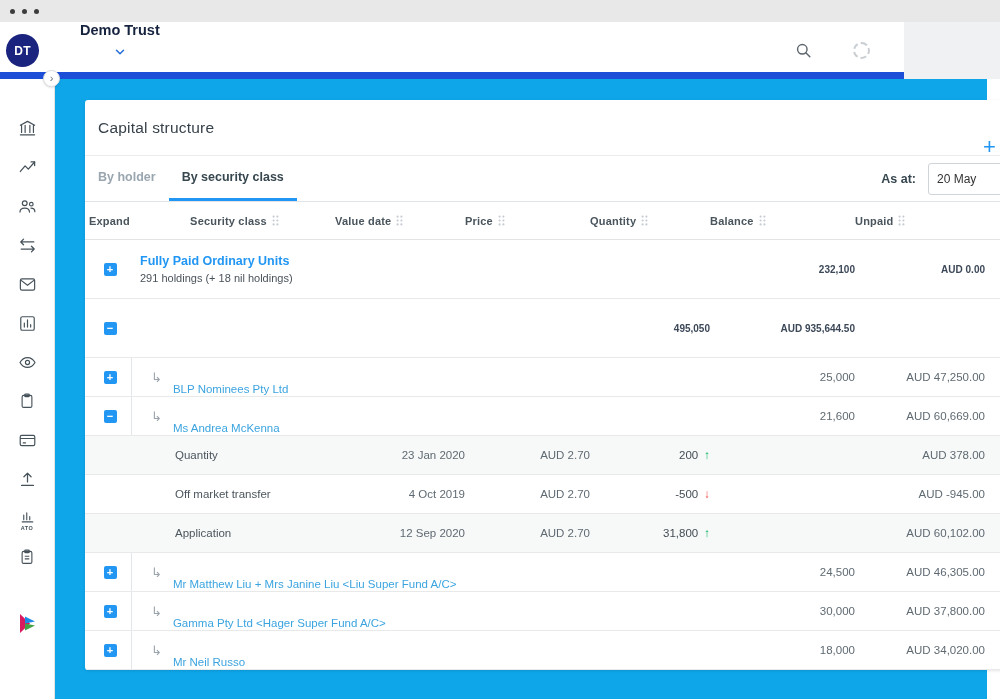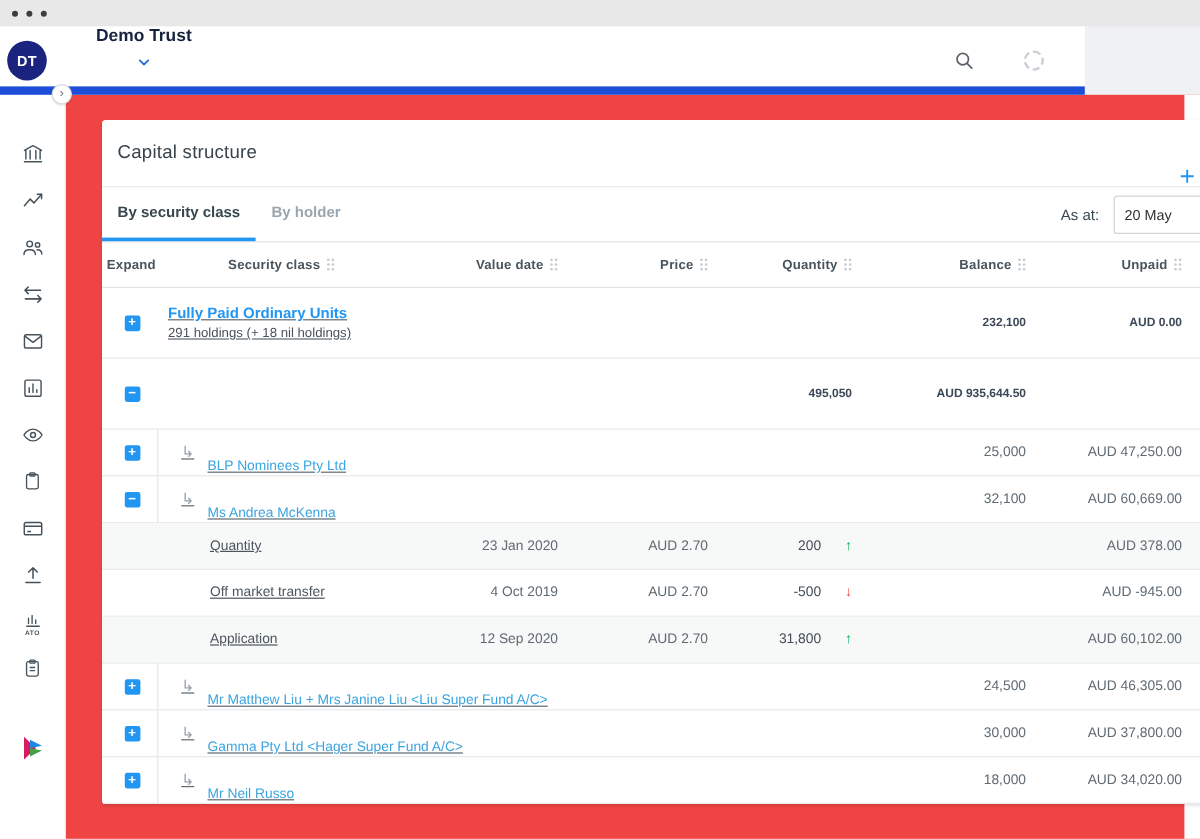--- a/index.html
+++ b/index.html
@@ -20,65 +20,65 @@
 
   
   .sidebar { position:absolute; left:0; top:79px; width:55px; height:620px; background:#ffffff; border-right:1px solid #e4e4e4; display:flex; flex-direction:column; align-items:center; padding-top:39px; z-index:3; }
   .side-item { height:20px; margin-bottom:19px; display:flex; align-items:center; justify-content:center; cursor:pointer; }
   .side-item.ato { flex-direction:column; height:24px; margin-bottom:15px; }
   .ato-label { font-size:5.5px; font-weight:700; color:#46525a; letter-spacing:.4px; margin-top:1px; }
   .side-logo { margin-top:26px; cursor:pointer; }
   .collapse-btn { position:absolute; left:43px; top:70px; width:17px; height:17px; border-radius:50%; background:#fff; border:1px solid #d9dce0; box-shadow:0 1px 2px rgba(0,0,0,.12); color:#6b7280; font-size:11px; line-height:14px; text-align:center; cursor:pointer; z-index:6; }
 
   
-  .main { position:absolute; left:55px; top:79px; width:945px; height:620px; background:#ef4444; }
+  .main { position:absolute; left:55px; top:79px; width:945px; height:620px; background:#0ea5e9; }
   .scroll-track { position:absolute; right:0; top:0; width:13px; height:620px; background:#ffffff; z-index:1; }
 
   .card { position:absolute; left:30px; top:21px; width:935px; height:570px; background:#ffffff; border-radius:3px; box-shadow:0 1px 3px rgba(0,0,0,.10); z-index:2; overflow:hidden; }
 
   .card-title-row { position:relative; height:56px; border-bottom:1px solid #ececec; display:flex; align-items:center; padding-left:13px; }
   .card-title { font-size:15.5px; color:#38424b; letter-spacing:.2px; }
   .add-btn { position:absolute; left:898px; top:36px; color:#2196f3; font-size:22px; font-weight:400; background:none; border:none; cursor:pointer; line-height:1; }
 
   .tab-row { position:relative; height:46px; border-bottom:1px solid #e0e4e9; display:flex; align-items:stretch; padding-right:12px; }
   .tab { display:flex; align-items:center; padding:0 13px; font-size:12.5px; font-weight:700; color:#9aa6af; border-bottom:3px solid transparent; cursor:pointer; }
   .tab.active { color:#37474f; border-bottom-color:#2196f3; }
   .asat-group { margin-left:auto; display:flex; align-items:center; gap:12px; }
-  .asat-label { font-size:12.5px; font-weight:400; color:#37474f; }
+  .asat-label { font-size:12.5px; font-weight:700; color:#37474f; }
   .asat-input { width:80px; height:32px; border:1px solid #cfd4d9; border-radius:3px; font-size:12px; color:#333; padding-left:8px; font-family:inherit; background:#fff; }
 
   
   .grid-row { display:grid; grid-template-columns:50px 200px 130px 125px 120px 145px 130px; padding-right:35px; align-items:center; }
   .thead { height:38px; border-bottom:1px solid #e4e4e4; }
   .th { font-size:11px; font-weight:700; color:#49545c; letter-spacing:.2px; display:flex; align-items:center; gap:5px; }
   .th.left { justify-content:flex-start; padding-left:4px; }
   .th.spread { justify-content:center; padding-left:5px; padding-right:6px; }
-  .th.right { justify-content:flex-end; }
+  .th.right { }
   .draghandle { display:inline-flex; cursor:grab; }
 
   .trow { border-bottom:1px solid #e9e9e9; position:relative; }
   .row-security { height:59px; }
   .row-holder { height:39px; }
   .row-txn { height:39px; }
   .row-txn.shade { background:#f7f8f8; }
   .row-holder::before { content:""; position:absolute; left:46px; top:0; bottom:0; width:1px; background:#e4e7ea; }
 
   .cell { font-size:11.5px; color:#5f6a72; }
   .cell-expand { display:flex; justify-content:center; }
   .expand-btn { width:13px; height:13px; border:none; border-radius:2px; background:#2196f3; color:#fff; font-size:11px; line-height:12px; font-weight:700; text-align:center; padding:0; cursor:pointer; font-family:inherit; }
-  .cell-name { padding-left:5px; white-space:nowrap; overflow:visible;text-decoration:underline; }
+  .cell-name { padding-left:5px; white-space:nowrap; overflow:visible; }
   .row-security .cell-name { display:flex; flex-direction:column; justify-content:center; gap:4px; }
   .sec-link { font-size:12.5px; font-weight:700; color:#2196f3; text-decoration:none; cursor:pointer; }
   .sec-sub { font-size:11px; color:#4a525a; }
   .row-holder .cell-name { display:flex; align-items:center; gap:11px; padding-left:16px; }
   .hook { font-size:13px; color:#9aa3ab; }
   .holder-link { font-size:11.5px; color:#3ba4df; text-decoration:none; cursor:pointer;margin-top:24px; }
   .row-txn .cell-name { padding-left:40px; color:#4c565e; }
   .cell-date, .cell-price, .cell-qty, .cell-balance, .cell-unpaid { text-align:right; }
-  .cell-qty { display:flex; justify-content:flex-end; align-items:center; gap:20px; color:#434c54; }
+  .cell-qty { display:flex; justify-content:flex-end; align-items:center; gap:6px; color:#434c54; }
   .arr { font-weight:700; font-size:11.5px; }
   .arr.up { color:#00b35a; }
   .arr.down { color:#ef4040; }
   .strong { font-size:10px; font-weight:700; color:#3c4858; }
 </style>
 </head>
 <body>
 
 <div class="window-bar">
   <span class="win-dot"></span>
@@ -194,22 +194,22 @@
   <div class="scroll-track"></div>
 
   <div class="card">
 
     <div class="card-title-row">
       <span class="card-title">Capital structure</span>
       <button class="add-btn">+</button>
     </div>
 
     <div class="tab-row">
+      <div class="tab">By holder</div>
       <div class="tab active">By security class</div>
-      <div class="tab">By holder</div>
       <div class="asat-group">
         <span class="asat-label">As at:</span>
         <input class="asat-input" readonly="" value="20 May" style="">
       </div>
     </div>
 
     <div class="grid-row thead">
       <div class="th left">
           <span>Expand</span>
         </div>
@@ -338,21 +338,21 @@
       <div class="cell cell-expand">
           <button class="expand-btn">−</button>
         </div>
       <div class="cell cell-name">
           <span class="hook">↳</span>
           <a class="holder-link">Ms Andrea McKenna</a>
         </div>
       <div class="cell cell-date"></div>
         <div class="cell cell-price"></div>
         <div class="cell cell-qty"></div>
-      <div class="cell cell-balance">32,100</div>
+      <div class="cell cell-balance">21,600</div>
       <div class="cell cell-unpaid">AUD 60,669.00</div>
     </div>
 
     <div class="grid-row trow row-txn shade">
       <div class="cell cell-expand"></div>
       <div class="cell cell-name">Quantity</div>
       <div class="cell cell-date">23 Jan 2020</div>
       <div class="cell cell-price">AUD 2.70</div>
       <div class="cell cell-qty">
           <span>200</span>

